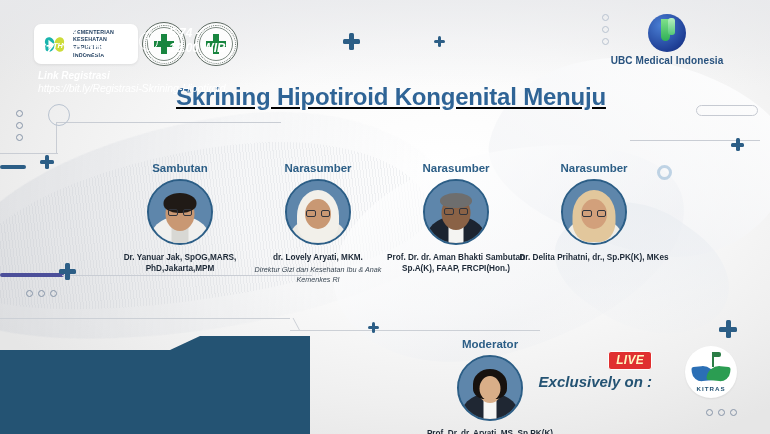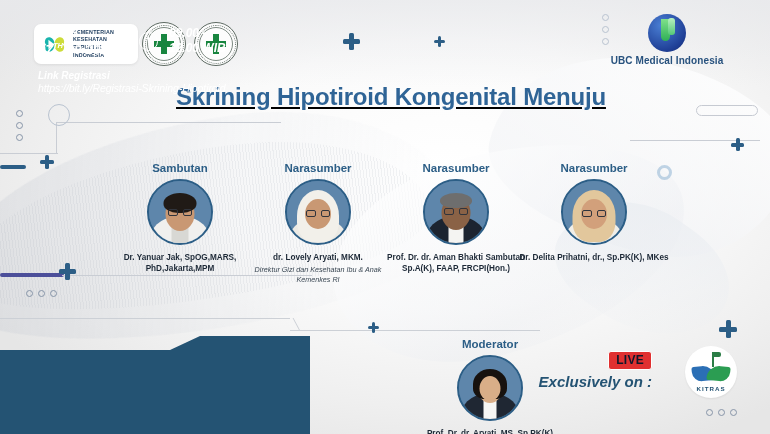--- a/index.html
+++ b/index.html
@@ -219,22 +219,22 @@
   .dt-time {
     font-size:12px; font-weight:bold; font-style:italic; line-height:1.25;
   }
   .reg-label {
     font-size:10px; font-weight:bold; font-style:italic; margin-top:12px;
   }
   .reg-link { font-size:10.5px; font-style:italic; margin-top:1px; letter-spacing:-.1px; }
   
   .live-block { position:absolute; right:118px; bottom:44px; text-align:right; }
   .live-badge {
-    display:inline-block; background:#e03030; color:#0f172a;
-    font-size:12px; font-weight:bold; 
+    display:inline-block; background:#e03030; color:#fef9c3;
+    font-size:12px; font-weight:bold; font-style:italic;
     padding:1px 7px 2px; border-radius:3px; letter-spacing:.3px;
     border:1.5px solid #fff;
     text-align:center;
   }
   .excl {
     font-size:15px; font-weight:bold; font-style:italic; color:#245373;
     margin-top:3px; white-space:nowrap;
   }
   .kitras {
     position:absolute; right:28px; bottom:36px; width:62px; text-align:center;
@@ -477,21 +477,21 @@
       <div class="dt-date">
         <div>Kamis</div>
         <div><span>07</span><sup>TH</sup> <span>09 2023</span></div>
       </div>
       <div class="dt-sep"></div>
       <div class="clock">
           <i class="h1"></i>
           <i class="h2"></i>
         </div>
       <div class="dt-time">
-        <div>09.00 -</div>
+        <div>5.74 -</div>
         <div>12.00 WIB</div>
       </div>
     </div>
     <div class="reg-label">Link Registrasi</div>
     <div class="reg-link">https://bit.ly/Registrasi-Skrining-Hipotiroid</div>
   </div>
 
   <div class="live-block">
     <div class="live-badge">LIVE</div>
     <div class="excl">Exclusively on :</div>

